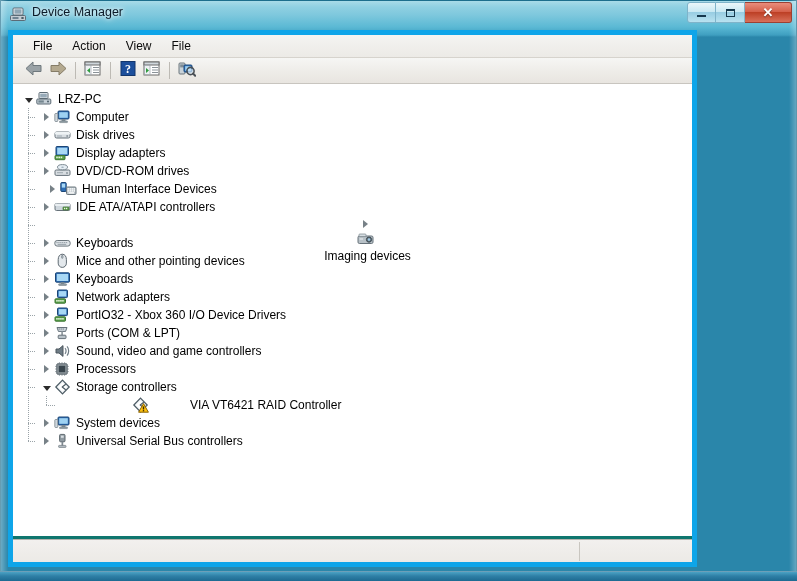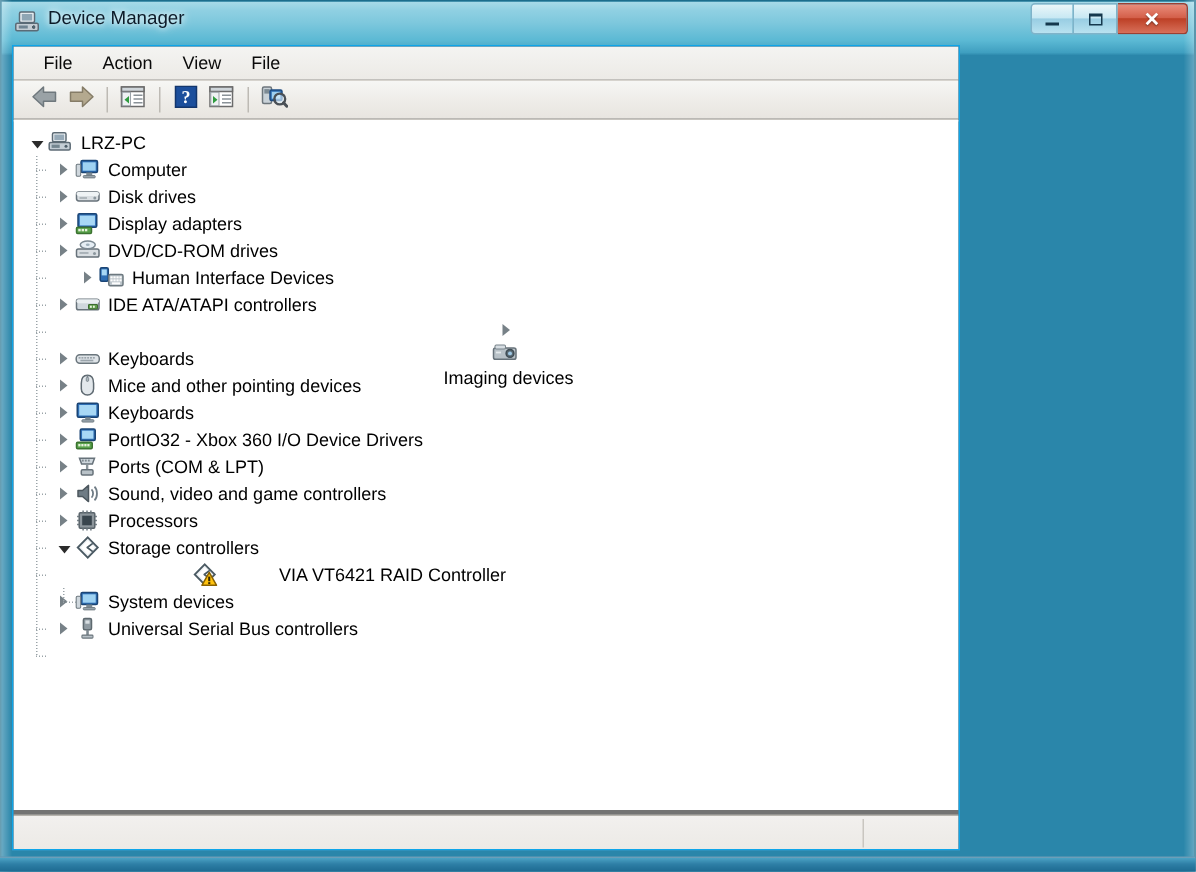--- a/index.html
+++ b/index.html
@@ -103,24 +103,24 @@
     display: flex; align-items: center; justify-content: center;
   }
   .min-bar { width: 9px; height: 2px; background: #15384d; margin-top: 6px; }
   .max-box { width: 9px; height: 8px; border: 1px solid #15384d; border-top-width: 2px; box-sizing: border-box; }
   .close-x { color: #ffffff; font-size: 13px; font-weight: bold; font-family: "Liberation Serif", serif; text-shadow: 0 1px 1px rgba(0,0,0,0.45); }
 
   
   .client {
     position: absolute;
     left: 8px; top: 30px;
-    width: 632px;
+    width: 689px;
     height: 537px;
-    background: #737373;
-    border: 1px solid #0ea5e9;
+    background: #0f766e;
+    border: 5px solid #0ea5e9;
     box-sizing: border-box;
     overflow: hidden;
   }
 
   
   .menubar {
     position: absolute;
     left: 0; top: 0;
     width: 100%;
     height: 23px;
@@ -434,21 +434,21 @@
             </span>
             <span class="icon-wrap"><svg width="17" height="16" viewBox="0 0 17 16">
                 <rect x="1" y="7" width="15" height="5.4" rx="1.2" fill="#d9dee2" stroke="#67727a"></rect>
                 <rect x="3" y="9" width="6" height="1.3" fill="#a9b2b8"></rect>
                 <circle cx="13" cy="10" r="1" fill="#8c979e"></circle>
                 <ellipse cx="8.5" cy="4.2" rx="5" ry="2.6" fill="#e6eef4" stroke="#7c8992"></ellipse>
                 <ellipse cx="8.5" cy="4.2" rx="1.3" ry="0.8" fill="#9fb0bb"></ellipse>
               </svg></span>
             <span class="node-label">DVD/CD-ROM drives</span>
           </div>
-          <div class="node" style="padding-left: 42px;">
+          <div class="node" style="padding-left: 16px; margin-left: 16px;">
             <span class="twisty">
               <span class="tri-closed"></span>
             </span>
             <span class="icon-wrap"><svg width="17" height="16" viewBox="0 0 17 16">
                 <rect x="0.8" y="1.5" width="5.4" height="9" rx="1" fill="#2f6fb5" stroke="#1b4575"></rect>
                 <rect x="1.8" y="2.6" width="3.4" height="4" fill="#a8d8f5"></rect>
                 <rect x="6.5" y="6" width="9.5" height="7.5" rx="1" fill="#b9c2c8" stroke="#6d787f"></rect>
                 <rect x="7.6" y="7.2" width="1.5" height="1.4" fill="#fdfdfd"></rect>
                 <rect x="9.6" y="7.2" width="1.5" height="1.4" fill="#fdfdfd"></rect>
                 <rect x="11.6" y="7.2" width="1.5" height="1.4" fill="#fdfdfd"></rect>
@@ -518,20 +518,35 @@
             <span class="twisty">
               <span class="tri-closed"></span>
             </span>
             <span class="icon-wrap"><svg width="17" height="16" viewBox="0 0 17 16">
                 <rect x="1.5" y="1.8" width="14" height="9.4" rx="1" fill="#2f6fb5" stroke="#1b4575"></rect>
                 <rect x="2.8" y="3" width="11.4" height="7" fill="#a8d8f5"></rect>
                 <rect x="6.8" y="11.2" width="3.6" height="1.8" fill="#7c8a93"></rect>
                 <rect x="4.6" y="12.8" width="8" height="1.6" rx="0.6" fill="#98a4ac" stroke="#6d787f" stroke-width="0.6"></rect>
               </svg></span>
             <span class="node-label">Keyboards</span>
+          </div>
+          <div class="node" style="padding-left: 26px;">
+            <span class="twisty">
+              <span class="tri-closed"></span>
+            </span>
+            <span class="icon-wrap"><svg width="17" height="16" viewBox="0 0 17 16">
+                <rect x="3.5" y="1" width="10" height="7.6" rx="1" fill="#2f6fb5" stroke="#1b4575"></rect>
+                <rect x="4.7" y="2.1" width="7.6" height="5.4" fill="#a8d8f5"></rect>
+                <rect x="1" y="9.8" width="10.5" height="4.4" rx="0.8" fill="#59a24a" stroke="#3b7230"></rect>
+                <rect x="2.2" y="11" width="1.5" height="1.6" fill="#e8f2dd"></rect>
+                <rect x="4.2" y="11" width="1.5" height="1.6" fill="#e8f2dd"></rect>
+                <rect x="6.2" y="11" width="1.5" height="1.6" fill="#e8f2dd"></rect>
+                <rect x="8.2" y="11" width="1.5" height="1.6" fill="#e8f2dd"></rect>
+              </svg></span>
+            <span class="node-label">Network adapters</span>
           </div>
           <div class="node" style="padding-left: 26px;">
             <span class="twisty">
               <span class="tri-closed"></span>
             </span>
             <span class="icon-wrap"><svg width="17" height="16" viewBox="0 0 17 16">
                 <rect x="3.5" y="1" width="10" height="7.6" rx="1" fill="#2f6fb5" stroke="#1b4575"></rect>
                 <rect x="4.7" y="2.1" width="7.6" height="5.4" fill="#a8d8f5"></rect>
                 <rect x="1" y="9.8" width="10.5" height="4.4" rx="0.8" fill="#59a24a" stroke="#3b7230"></rect>
                 <rect x="2.2" y="11" width="1.5" height="1.6" fill="#e8f2dd"></rect>

